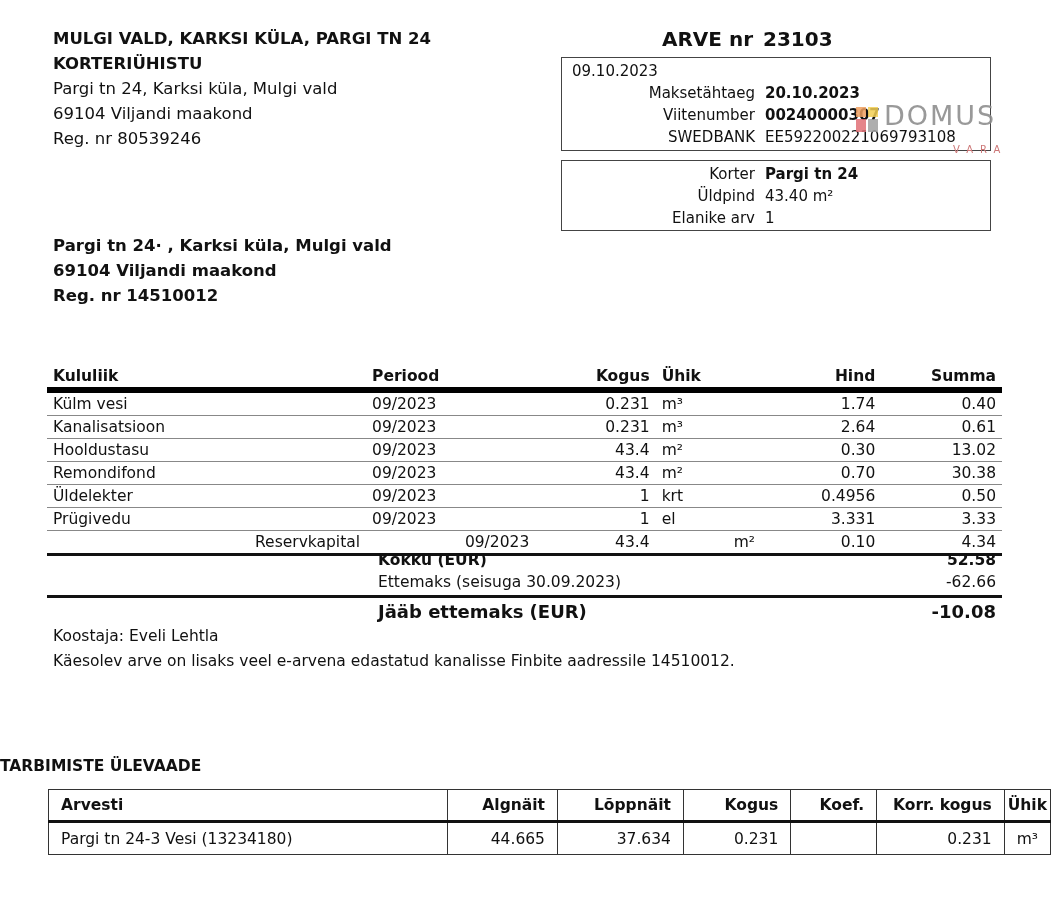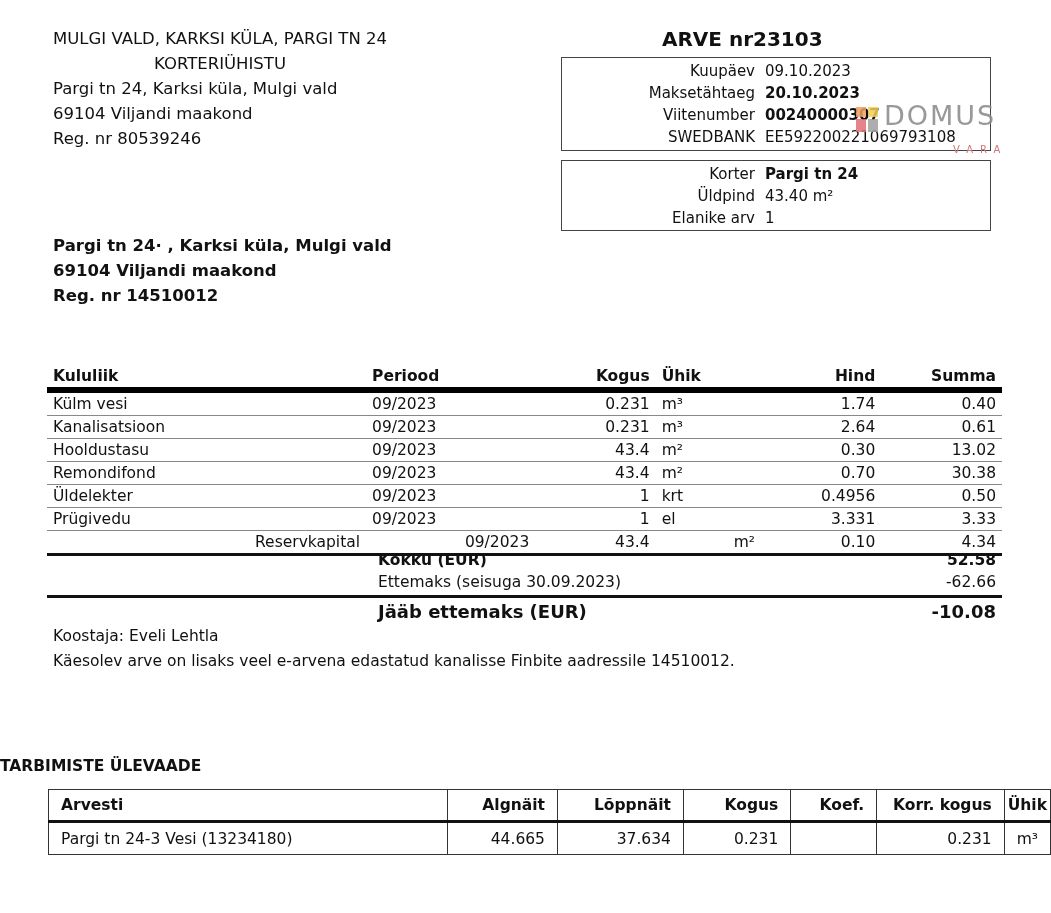--- a/index.html
+++ b/index.html
@@ -3,26 +3,26 @@
 <meta charset="utf-8">
 <style>
   html, body { margin: 0; padding: 0; background: #ffffff; }
   body { width: 1051px; height: 913px; position: relative; overflow: hidden;
          font-family: "DejaVu Sans", sans-serif; color: #111; }
   .abs { position: absolute; }
   .b { font-weight: bold; }
 
   
   #sender { left: 53px; top: 26px; font-size: 16.5px; line-height: 25px; }
-  #sender .name { font-weight: normal; text-align: center; }
+  #sender .name { font-weight: bold; }
 
   
   #inv-title { left: 560px; top: 26px; width: 430px; font-size: 20px; font-weight: bold; line-height: 26px; }
   #inv-title .lbl { display: inline-block; width: 193px; text-align: right; }
-  #inv-title .val { display: inline-block; }
+  #inv-title .val { display: inline-block; margin-left: 10px; }
 
   .infobox { position: absolute; border: 1px solid #444; box-sizing: border-box; font-size: 15px; line-height: 22px; }
   .infobox .row { display: flex; }
   .infobox .k { width: 193px; text-align: right; }
   .infobox .v { margin-left: 10px; white-space: nowrap; }
   #box1 { left: 561px; top: 57px; width: 430px; height: 94px; padding-top: 2px; }
   #box2 { left: 561px; top: 160px; width: 430px; height: 71px; padding-top: 2px; }
 
   
   #logo { left: 856px; top: 104px; width: 160px; height: 40px; }
@@ -82,21 +82,20 @@
   <div>69104 Viljandi maakond</div>
   <div>Reg. nr 80539246</div>
 </div>
 
 <div id="inv-title" class="abs">
   <span class="lbl">ARVE nr</span><span class="val">23103</span>
 </div>
 
 <div id="box1" class="infobox">
   <div class="row">
-    <span class="k">Kuupäev</span>
     <span class="v">09.10.2023</span>
   </div>
   <div class="row">
     <span class="k">Maksetähtaeg</span>
     <span class="v b">20.10.2023</span>
   </div>
   <div class="row">
     <span class="k">Viitenumber</span>
     <span class="v b">00240000307</span>
   </div>

